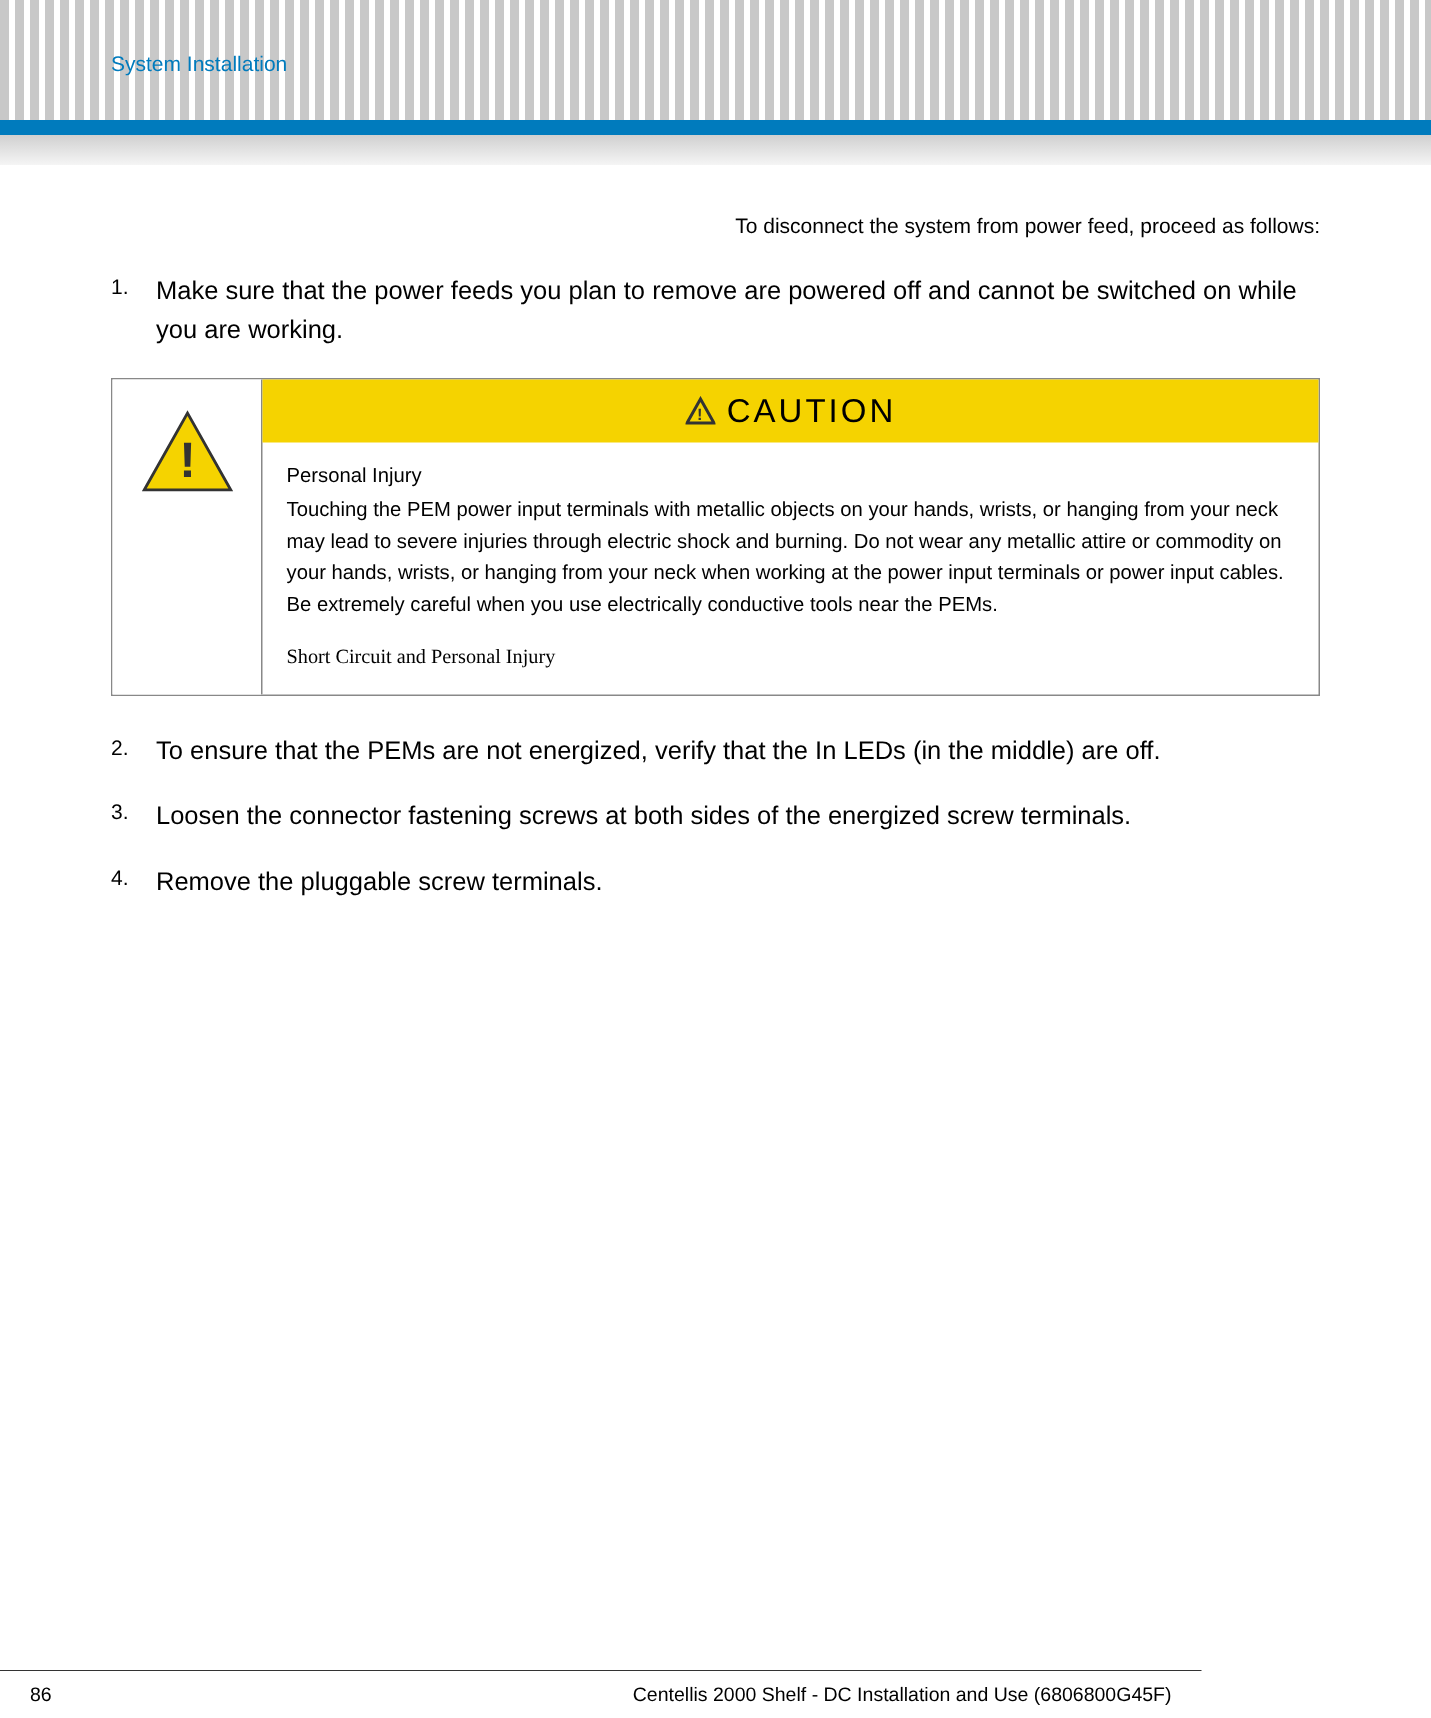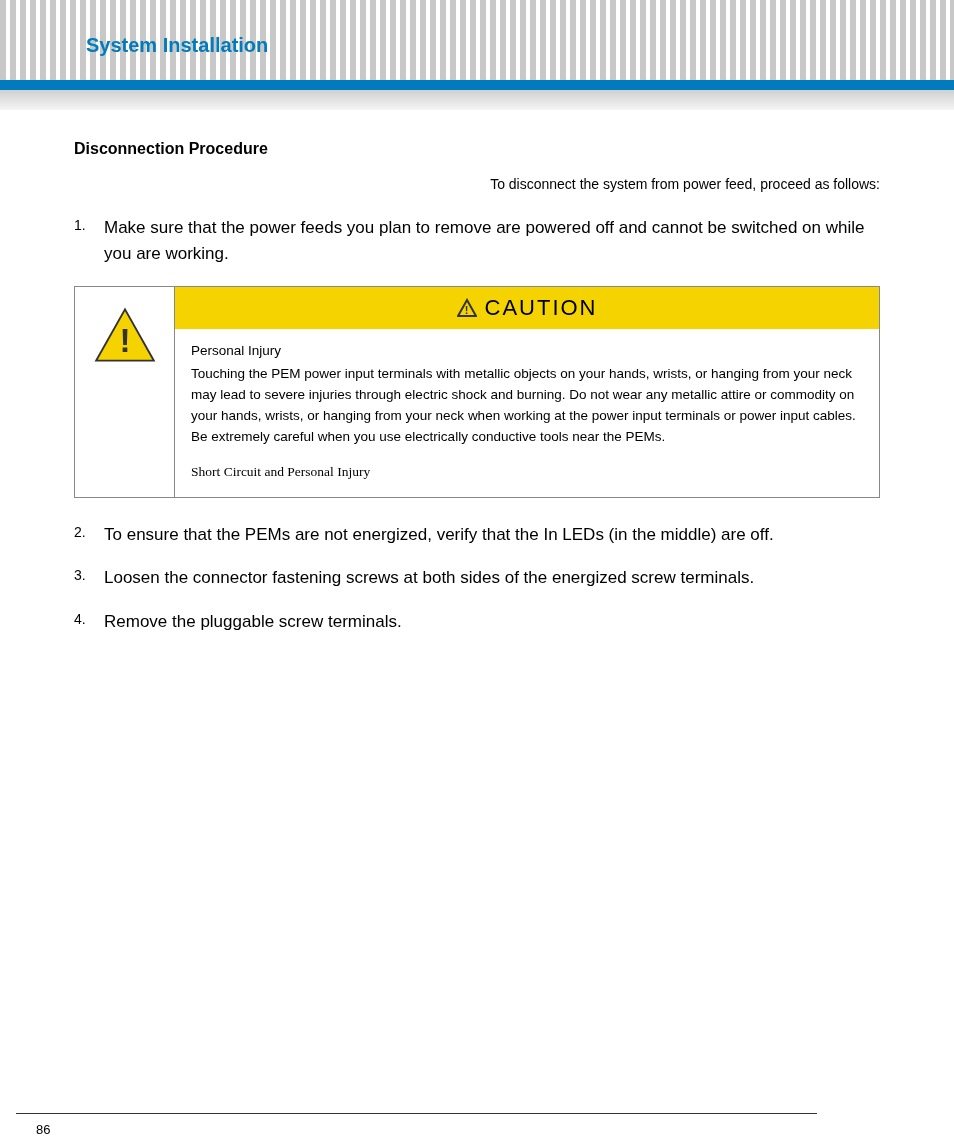--- a/index.html
+++ b/index.html
@@ -34,23 +34,22 @@
     .header-title-bar {
       position: absolute;
       top: 28px;
       left: 0;
       width: 100%;
       padding: 6px 0 6px 74px;
     }
 
     .header-title {
       color: #007bbd;
-      font-size: 20px;
-      font-weight: bold;
-      margin-left: 12px;
+      font-size: 14px;
+      font-weight: normal;
     }
 
     .blue-bar {
       width: 100%;
       height: 10px;
       background: #007bbd;
     }
 
     .gray-bar {
       width: 100%;
@@ -159,21 +158,20 @@
       bottom: 0;
       left: 0;
       width: 801px;
       border-top: 1.5px solid #333;
       padding: 8px 20px;
       display: flex;
       justify-content: space-between;
       align-items: center;
       background: #fff;
       font-size: 13px;
-      margin-left: 16px;
     }
 
     .footer-page {
       font-size: 13px;
     }
 
     .footer-title {
       font-size: 13px;
     }
   </style>
@@ -185,21 +183,20 @@
     <div class="header-title-bar">
       <span class="header-title">System Installation</span>
     </div>
   </div>
   <div class="blue-bar"></div>
   <div class="gray-bar"></div>
 </div>
 
 <div class="content">
 
-  <div class="section-title">Disconnection Procedure</div>
 
   <div class="intro-text">To disconnect the system from power feed, proceed as follows:</div>
 
   <div class="numbered-item">
     <span class="num">1.</span>
     <span class="item-text">Make sure that the power feeds you plan to remove are powered off and cannot be switched on while you are working.</span>
   </div>
 
   <div class="caution-container">
     <div class="caution-icon-col">
@@ -243,13 +240,14 @@
 
   <div class="numbered-item">
     <span class="num">4.</span>
     <span class="item-text">Remove the pluggable screw terminals.</span>
   </div>
 
 </div>
 
 <div class="footer">
   <span class="footer-page">86</span>
+  <span class="footer-title">Centellis 2000 Shelf - DC Installation and Use (6806800G45F)</span>
 </div>
 
 </body></html>

